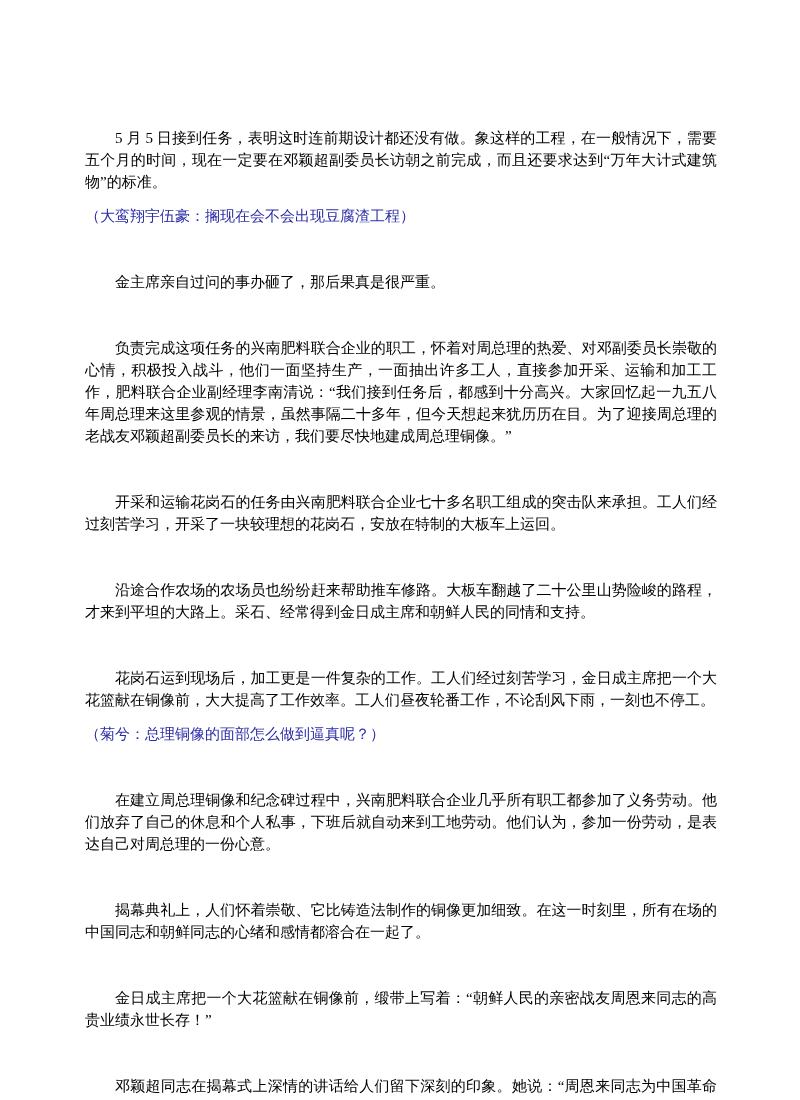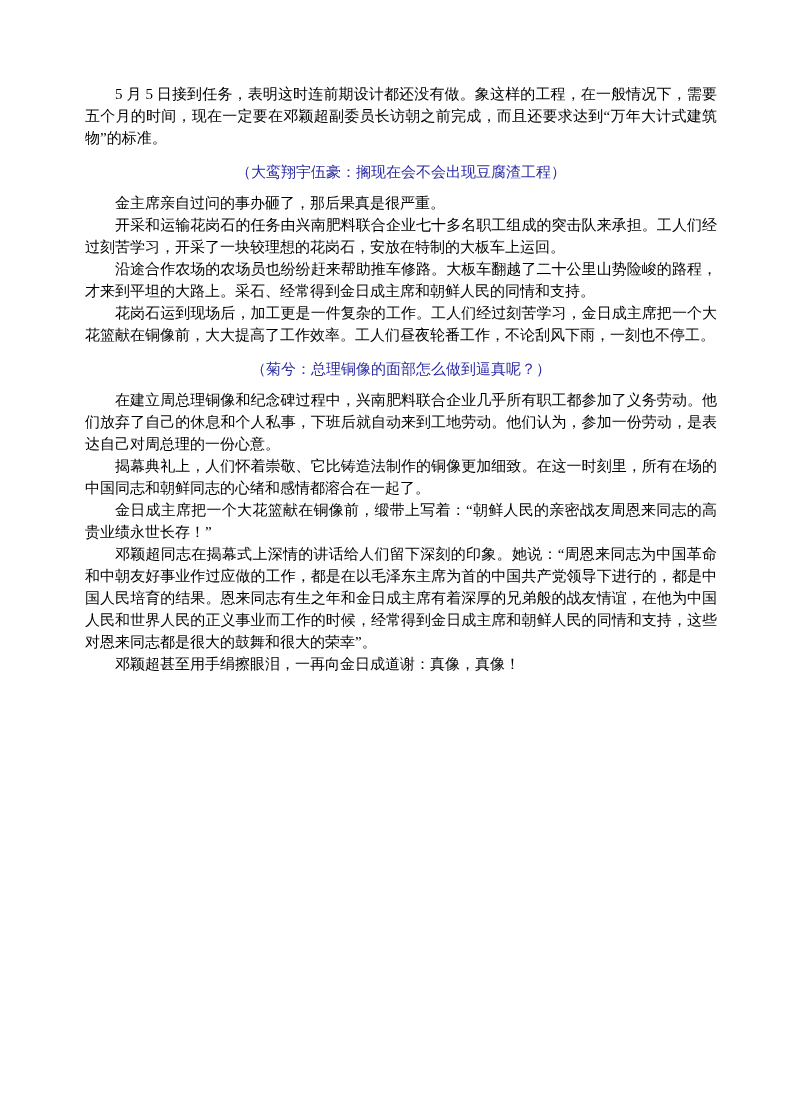--- a/index.html
+++ b/index.html
@@ -23,35 +23,37 @@
     line-height: 22px;
     text-align: justify;
   }
   .doc-page p {
     margin: 0;
     padding: 0;
   }
   p.body-para {
     text-indent: 2em;
     color: var(--body-color, #000000);
+    margin-top: 44px;
   }
   p.annotation-para {
     text-indent: 0;
-    text-align: center;
+    text-align: left;
     color: var(--annotation-color, #2b2ba6);
     margin: 12px 0 9px 0;
   }
 </style>
 </head>
 <body style="background: rgb(255, 255, 255);">
 
 <div class="doc-page">
   <p class="body-para">5 月 5 日接到任务，表明这时连前期设计都还没有做。象这样的工程，在一般情况下，需要五个月的时间，现在一定要在邓颖超副委员长访朝之前完成，而且还要求达到“万年大计式建筑物”的标准。</p>
   <p class="annotation-para">（大鸾翔宇伍豪：搁现在会不会出现豆腐渣工程）</p>
   <p class="body-para">金主席亲自过问的事办砸了，那后果真是很严重。</p>
+  <p class="body-para">负责完成这项任务的兴南肥料联合企业的职工，怀着对周总理的热爱、对邓副委员长崇敬的心情，积极投入战斗，他们一面坚持生产，一面抽出许多工人，直接参加开采、运输和加工工作，肥料联合企业副经理李南清说：“我们接到任务后，都感到十分高兴。大家回忆起一九五八年周总理来这里参观的情景，虽然事隔二十多年，但今天想起来犹历历在目。为了迎接周总理的老战友邓颖超副委员长的来访，我们要尽快地建成周总理铜像。”</p>
   <p class="body-para">开采和运输花岗石的任务由兴南肥料联合企业七十多名职工组成的突击队来承担。工人们经过刻苦学习，开采了一块较理想的花岗石，安放在特制的大板车上运回。</p>
   <p class="body-para">沿途合作农场的农场员也纷纷赶来帮助推车修路。大板车翻越了二十公里山势险峻的路程，才来到平坦的大路上。采石、经常得到金日成主席和朝鲜人民的同情和支持。</p>
   <p class="body-para">花岗石运到现场后，加工更是一件复杂的工作。工人们经过刻苦学习，金日成主席把一个大花篮献在铜像前，大大提高了工作效率。工人们昼夜轮番工作，不论刮风下雨，一刻也不停工。</p>
   <p class="annotation-para">（菊兮：总理铜像的面部怎么做到逼真呢？）</p>
   <p class="body-para">在建立周总理铜像和纪念碑过程中，兴南肥料联合企业几乎所有职工都参加了义务劳动。他们放弃了自己的休息和个人私事，下班后就自动来到工地劳动。他们认为，参加一份劳动，是表达自己对周总理的一份心意。</p>
   <p class="body-para">揭幕典礼上，人们怀着崇敬、它比铸造法制作的铜像更加细致。在这一时刻里，所有在场的中国同志和朝鲜同志的心绪和感情都溶合在一起了。</p>
   <p class="body-para">金日成主席把一个大花篮献在铜像前，缎带上写着：“朝鲜人民的亲密战友周恩来同志的高贵业绩永世长存！”</p>
   <p class="body-para">邓颖超同志在揭幕式上深情的讲话给人们留下深刻的印象。她说：“周恩来同志为中国革命和中朝友好事业作过应做的工作，都是在以毛泽东主席为首的中国共产党领导下进行的，都是中国人民培育的结果。恩来同志有生之年和金日成主席有着深厚的兄弟般的战友情谊，在他为中国人民和世界人民的正义事业而工作的时候，经常得到金日成主席和朝鲜人民的同情和支持，这些对恩来同志都是很大的鼓舞和很大的荣幸”。</p>
   <p class="body-para">邓颖超甚至用手绢擦眼泪，一再向金日成道谢：真像，真像！</p>
 </div>

